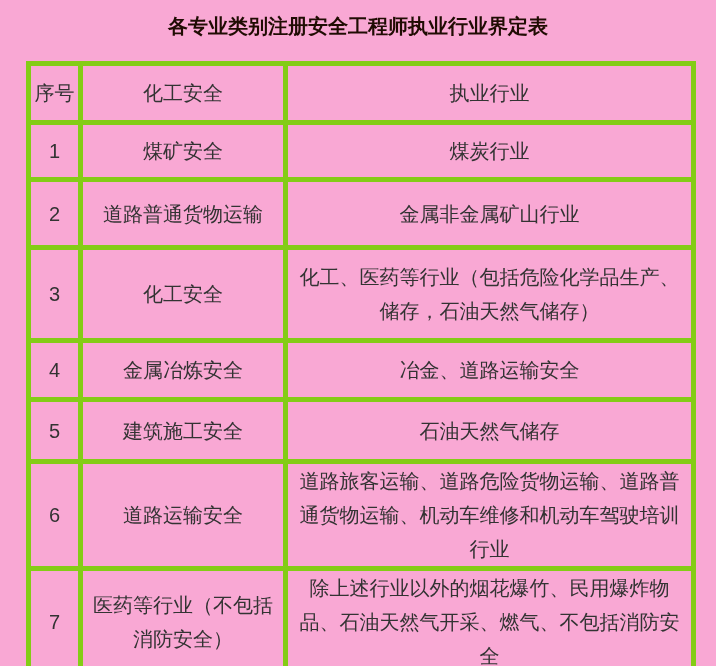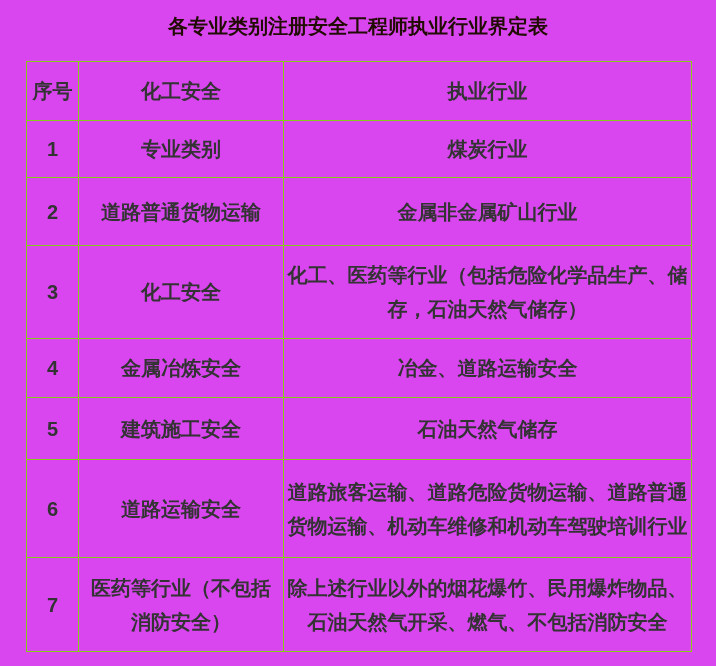--- a/index.html
+++ b/index.html
@@ -1,21 +1,21 @@
 <!DOCTYPE html>
 <html><head>
 <meta charset="utf-8">
 <style>
   * { box-sizing: border-box; }
   html, body { margin: 0; padding: 0; background: #ffffff; }
   .page {
     position: relative;
     width: 716px;
     height: 666px;
-    background: #d946ef;
+    background: #f9a8d4;
     overflow: hidden;
     font-family: "Liberation Sans", sans-serif;
   }
   .doc-title {
     padding-top: 12px;
     text-align: center;
     font-size: 20px;
     line-height: 28px;
     font-weight: bold;
     color: #200c03;
@@ -23,23 +23,23 @@
   table.def-table {
     border-collapse: collapse;
     table-layout: fixed;
     width: 665px;
     margin: 21px 0 0 26px;
   }
   col.c1 { width: 52px; }
   col.c2 { width: 205px; }
   col.c3 { width: 408px; }
   .def-table th, .def-table td {
-    border: 1px solid #84cc16;
+    border: 5px solid #84cc16;
     font-size: 20px;
-    font-weight: bold;
+    font-weight: normal;
     color: #333333;
     text-align: center;
     vertical-align: middle;
     line-height: 34px;
     padding: 0;
     overflow: hidden;
   }
   .def-table td:nth-child(2), .def-table th:nth-child(2) { padding: 0 4px; }
   .def-table td:nth-child(3), .def-table th:nth-child(3) { padding: 0 2px; }
   tr.h-head { height: 59px; }
@@ -67,21 +67,21 @@
     <thead>
       <tr class="h-head">
         <th>序号</th>
         <th>化工安全</th>
         <th>执业行业</th>
       </tr>
     </thead>
     <tbody>
       <tr class="h-r1">
         <td>1</td>
-        <td>专业类别</td>
+        <td>煤矿安全</td>
         <td>煤炭行业</td>
       </tr>
       <tr class="h-r2">
         <td>2</td>
         <td>道路普通货物运输</td>
         <td>金属非金属矿山行业</td>
       </tr>
       <tr class="h-r3">
         <td>3</td>
         <td>化工安全</td>

